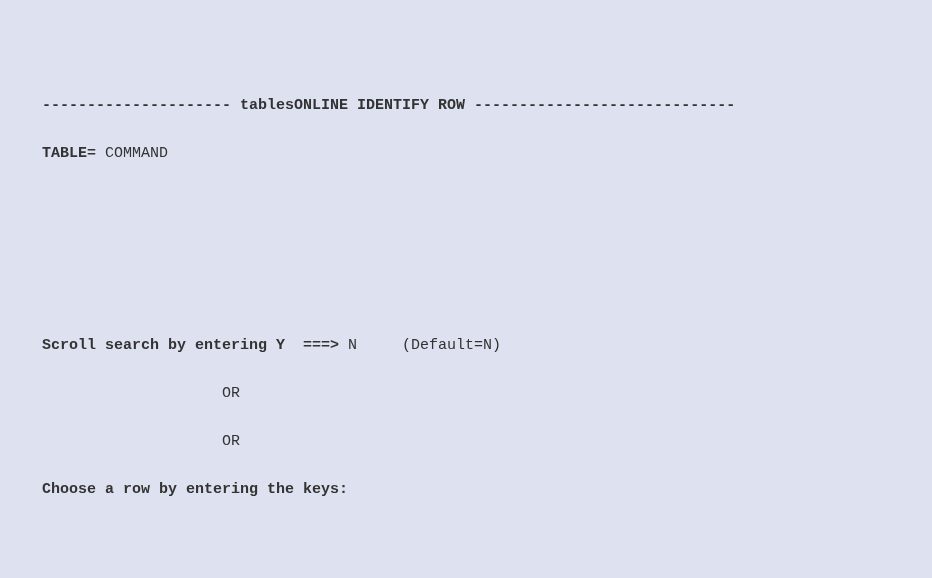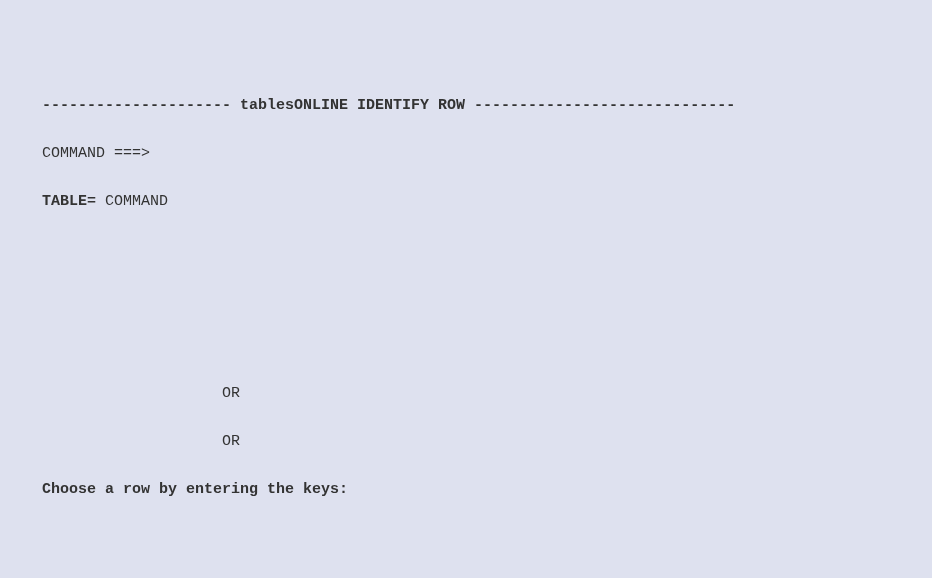--- a/index.html
+++ b/index.html
@@ -40,25 +40,25 @@
       margin: 0;
     }
   </style>
 </head>
 <body>
 
 
 
 <div class="screen">
 <span class="row"><span class="b">--------------------- </span><span class="b">tablesONLINE IDENTIFY ROW</span><span class="b"> -----------------------------</span></span>
-<span class="row"><span>COMMAND ===&gt;</span><input type="text" class="terminal-input" style="width: 400px;" value=""></span>
 <span class="row"><span class="b">TABLE= </span><span>COMMAND</span></span>
 <span class="row">&nbsp;</span>
 <span class="row">&nbsp;</span>
 <span class="row">&nbsp;</span>
+<span class="row"><span class="b">Scroll search by entering Y  ===&gt; </span><input type="text" class="terminal-input" style="width: 18px;" value="N">    <span>(Default=N)</span></span>
 <span class="row">                    OR</span>
 <span class="row">                    OR</span>
 <span class="row b">Choose a row by entering the keys:</span>
 
 
 
 </div>
 
 
 

